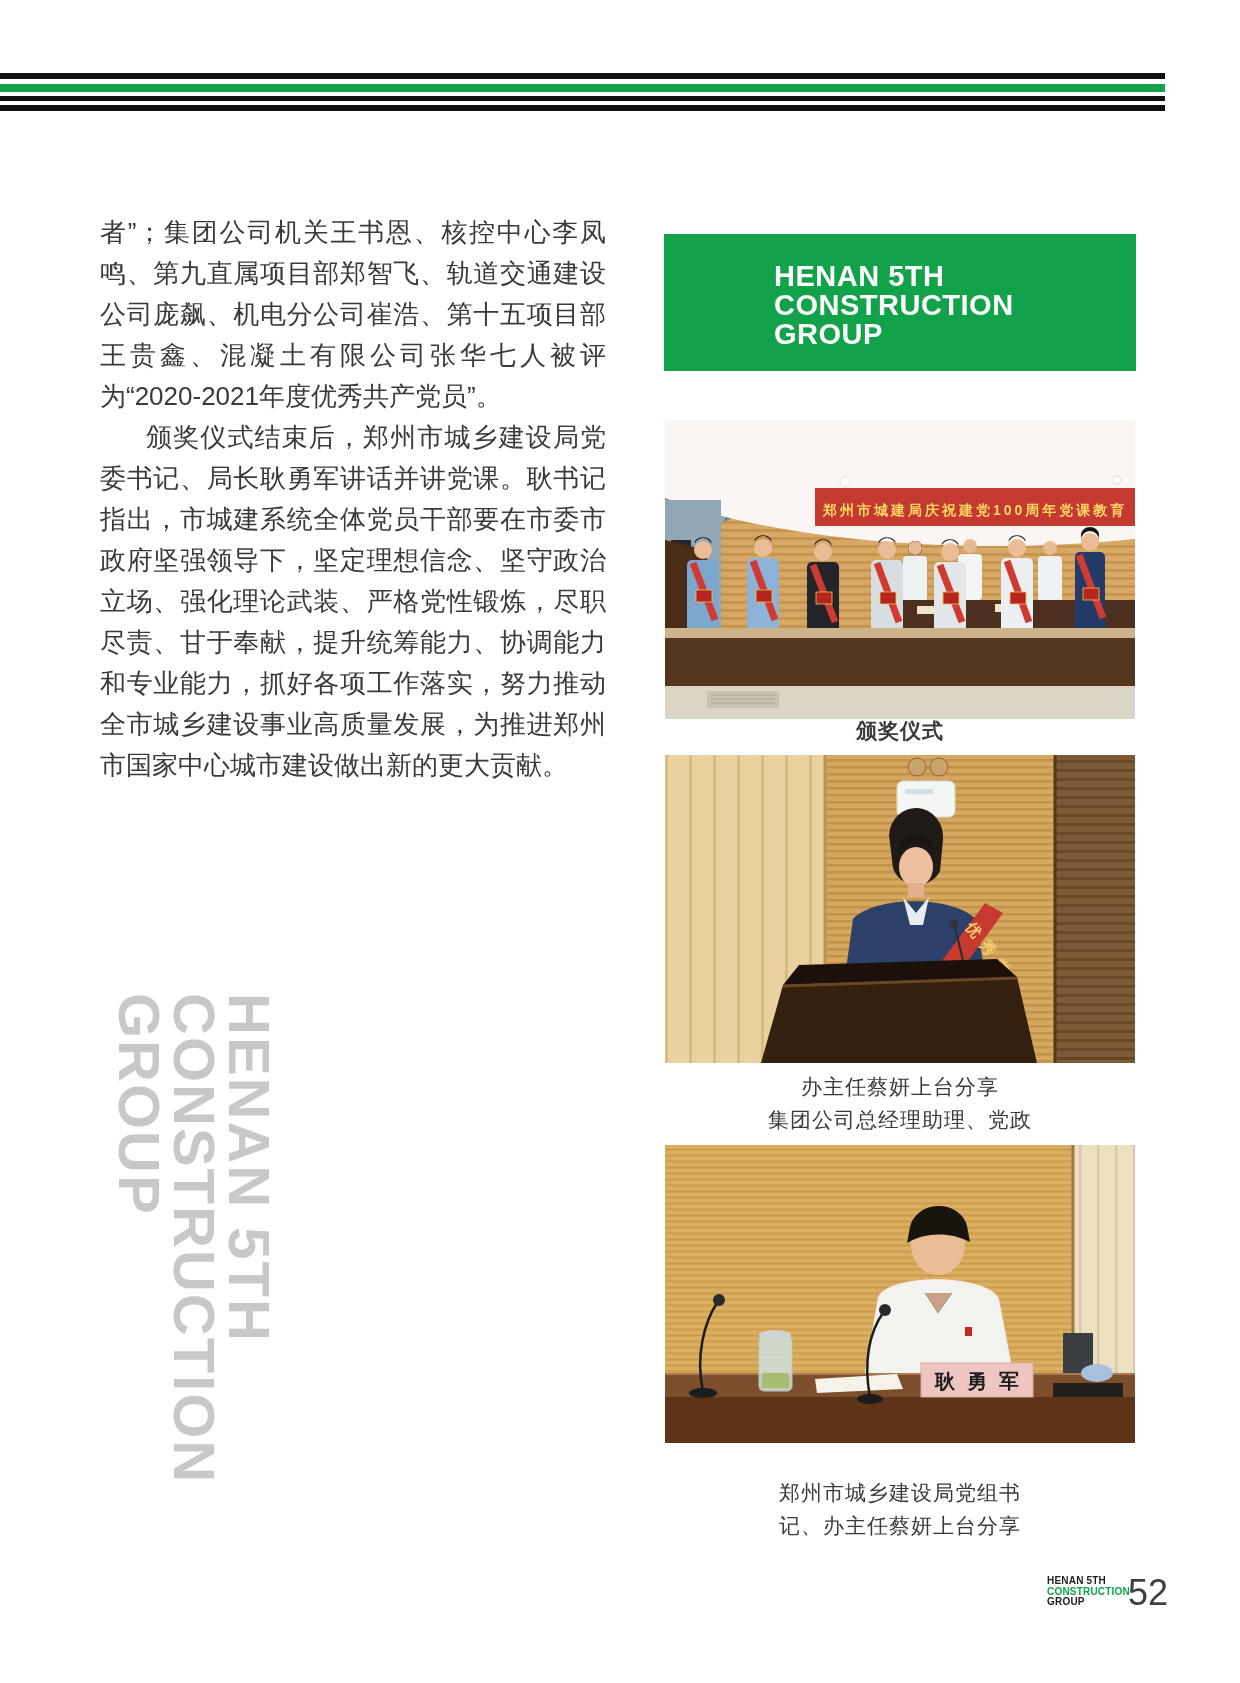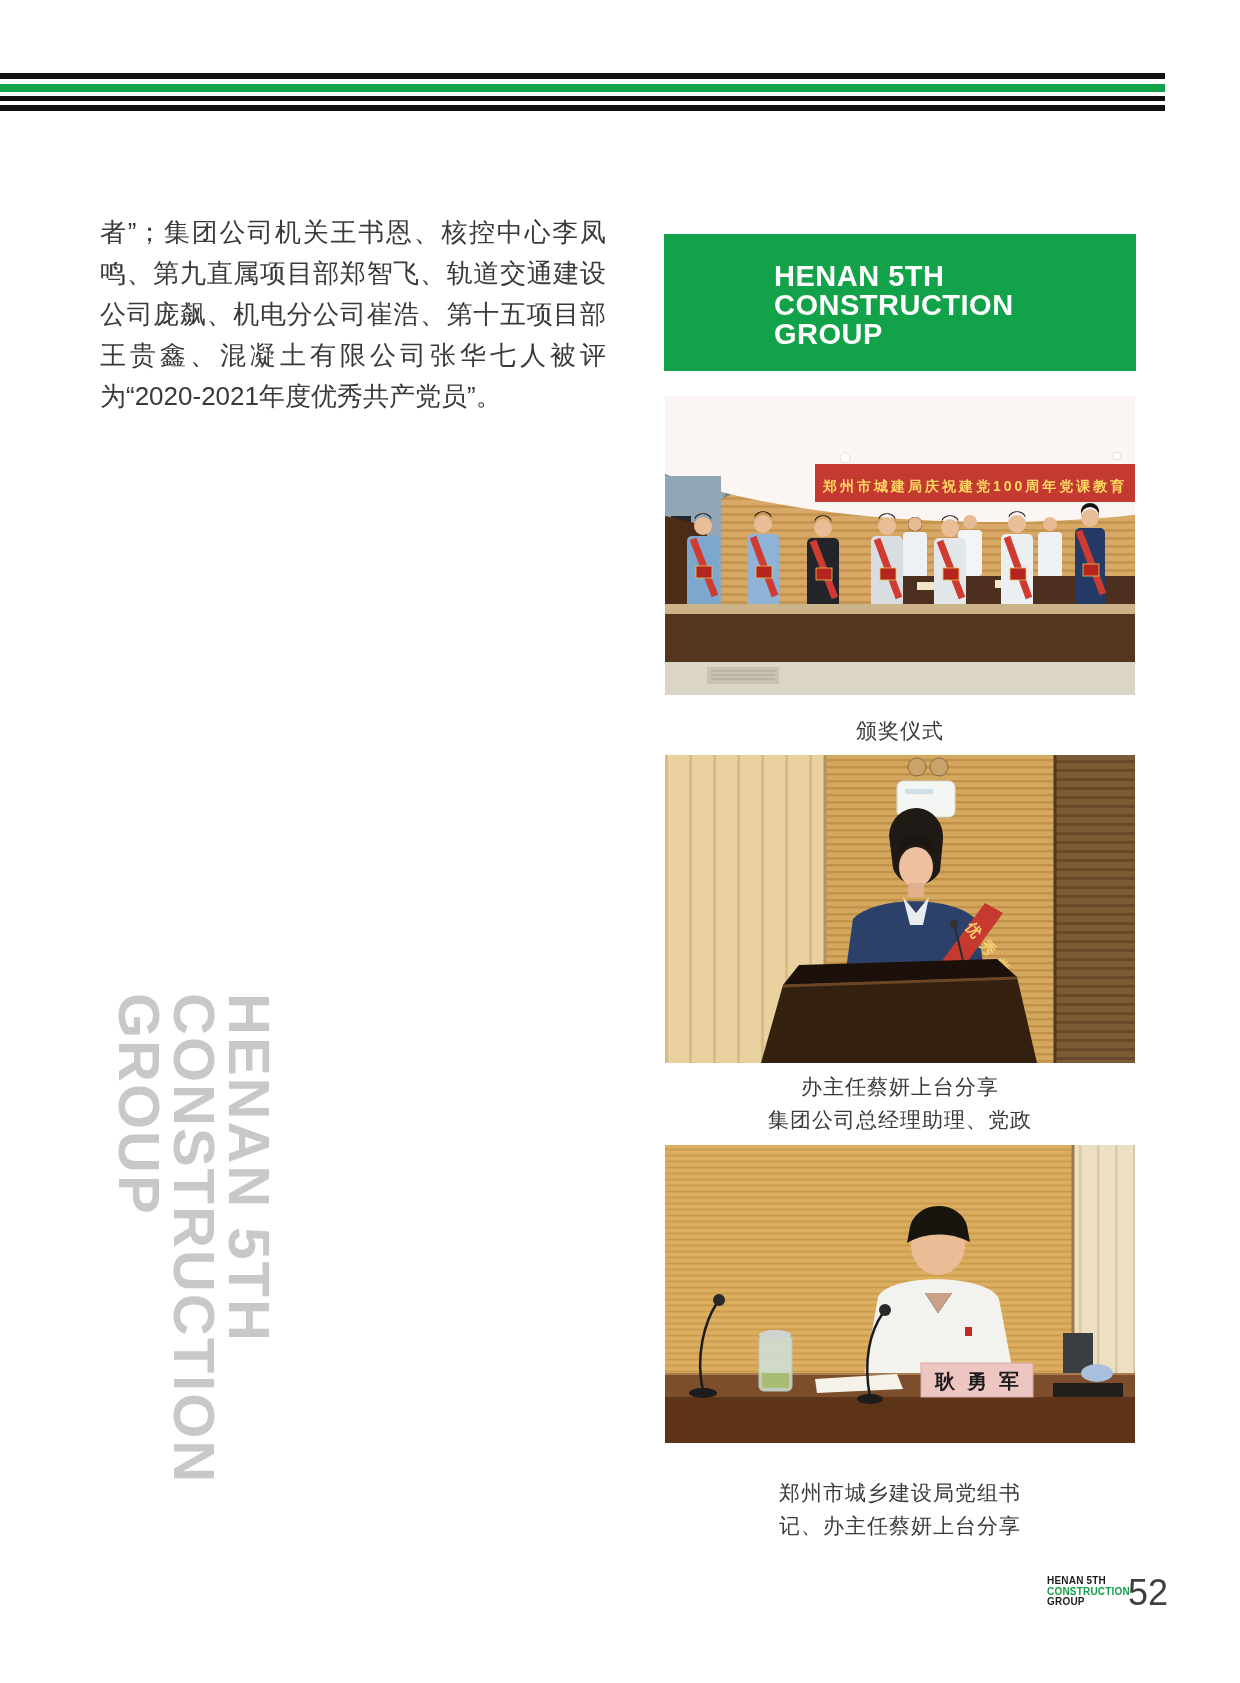--- a/index.html
+++ b/index.html
@@ -24,28 +24,28 @@
   
   .banner{
     position:absolute;left:664px;top:234px;width:472px;height:137px;
     background:#12a24a;color:#ffffff;box-sizing:border-box;
     padding:28px 0 0 110px;font-weight:bold;font-size:29px;line-height:29px;
     letter-spacing:0.5px;
   }
   
   .photo{position:absolute;left:665px;width:470px;overflow:hidden;}
   .photo svg{display:block;}
-  .ph1{top:396px;height:299px;}
+  .ph1{top:420px;height:299px;}
   .ph2{top:755px;height:308px;}
   .ph3{top:1145px;height:298px;}
   .caption{
     position:absolute;left:665px;width:470px;text-align:center;
     font-size:21px;line-height:33px;color:#3a3a3a;letter-spacing:1px;
   }
-  .cap1{top:714px;}
+  .cap1{top:714px;font-weight:bold;}
   .cap2{top:1070px;}
   .cap3{top:1452px;margin-top:24px;}
   
   .watermark{
     position:absolute;left:277px;top:993px;
     transform:rotate(90deg);transform-origin:0 0;
     font-weight:bold;font-size:58px;line-height:55px;letter-spacing:2px;
     color:#c8c8c8;white-space:nowrap;
   }
   
@@ -64,20 +64,21 @@
 
 <div class="page">
 
   <div class="stripe s1"></div>
   <div class="stripe s2"></div>
   <div class="stripe s3"></div>
   <div class="stripe s4"></div>
 
   <div class="article">
     <p>者”；集团公司机关王书恩、核控中心李凤鸣、第九直属项目部郑智飞、轨道交通建设公司庞飙、机电分公司崔浩、第十五项目部王贵鑫、混凝土有限公司张华七人被评为“2020-2021年度优秀共产党员”。</p>
+    <p class="indent">颁奖仪式结束后，郑州市城乡建设局党委书记、局长耿勇军讲话并讲党课。耿书记指出，市城建系统全体党员干部要在市委市政府坚强领导下，坚定理想信念、坚守政治立场、强化理论武装、严格党性锻炼，尽职尽责、甘于奉献，提升统筹能力、协调能力和专业能力，抓好各项工作落实，努力推动全市城乡建设事业高质量发展，为推进郑州市国家中心城市建设做出新的更大贡献。</p>
   </div>
 
   <div class="banner">
     <div>HENAN 5TH</div>
     <div>CONSTRUCTION</div>
     <div>GROUP</div>
   </div>
 
   <div class="photo ph1">
     <svg width="470" height="299" viewBox="0 0 470 299" xmlns="http://www.w3.org/2000/svg">

